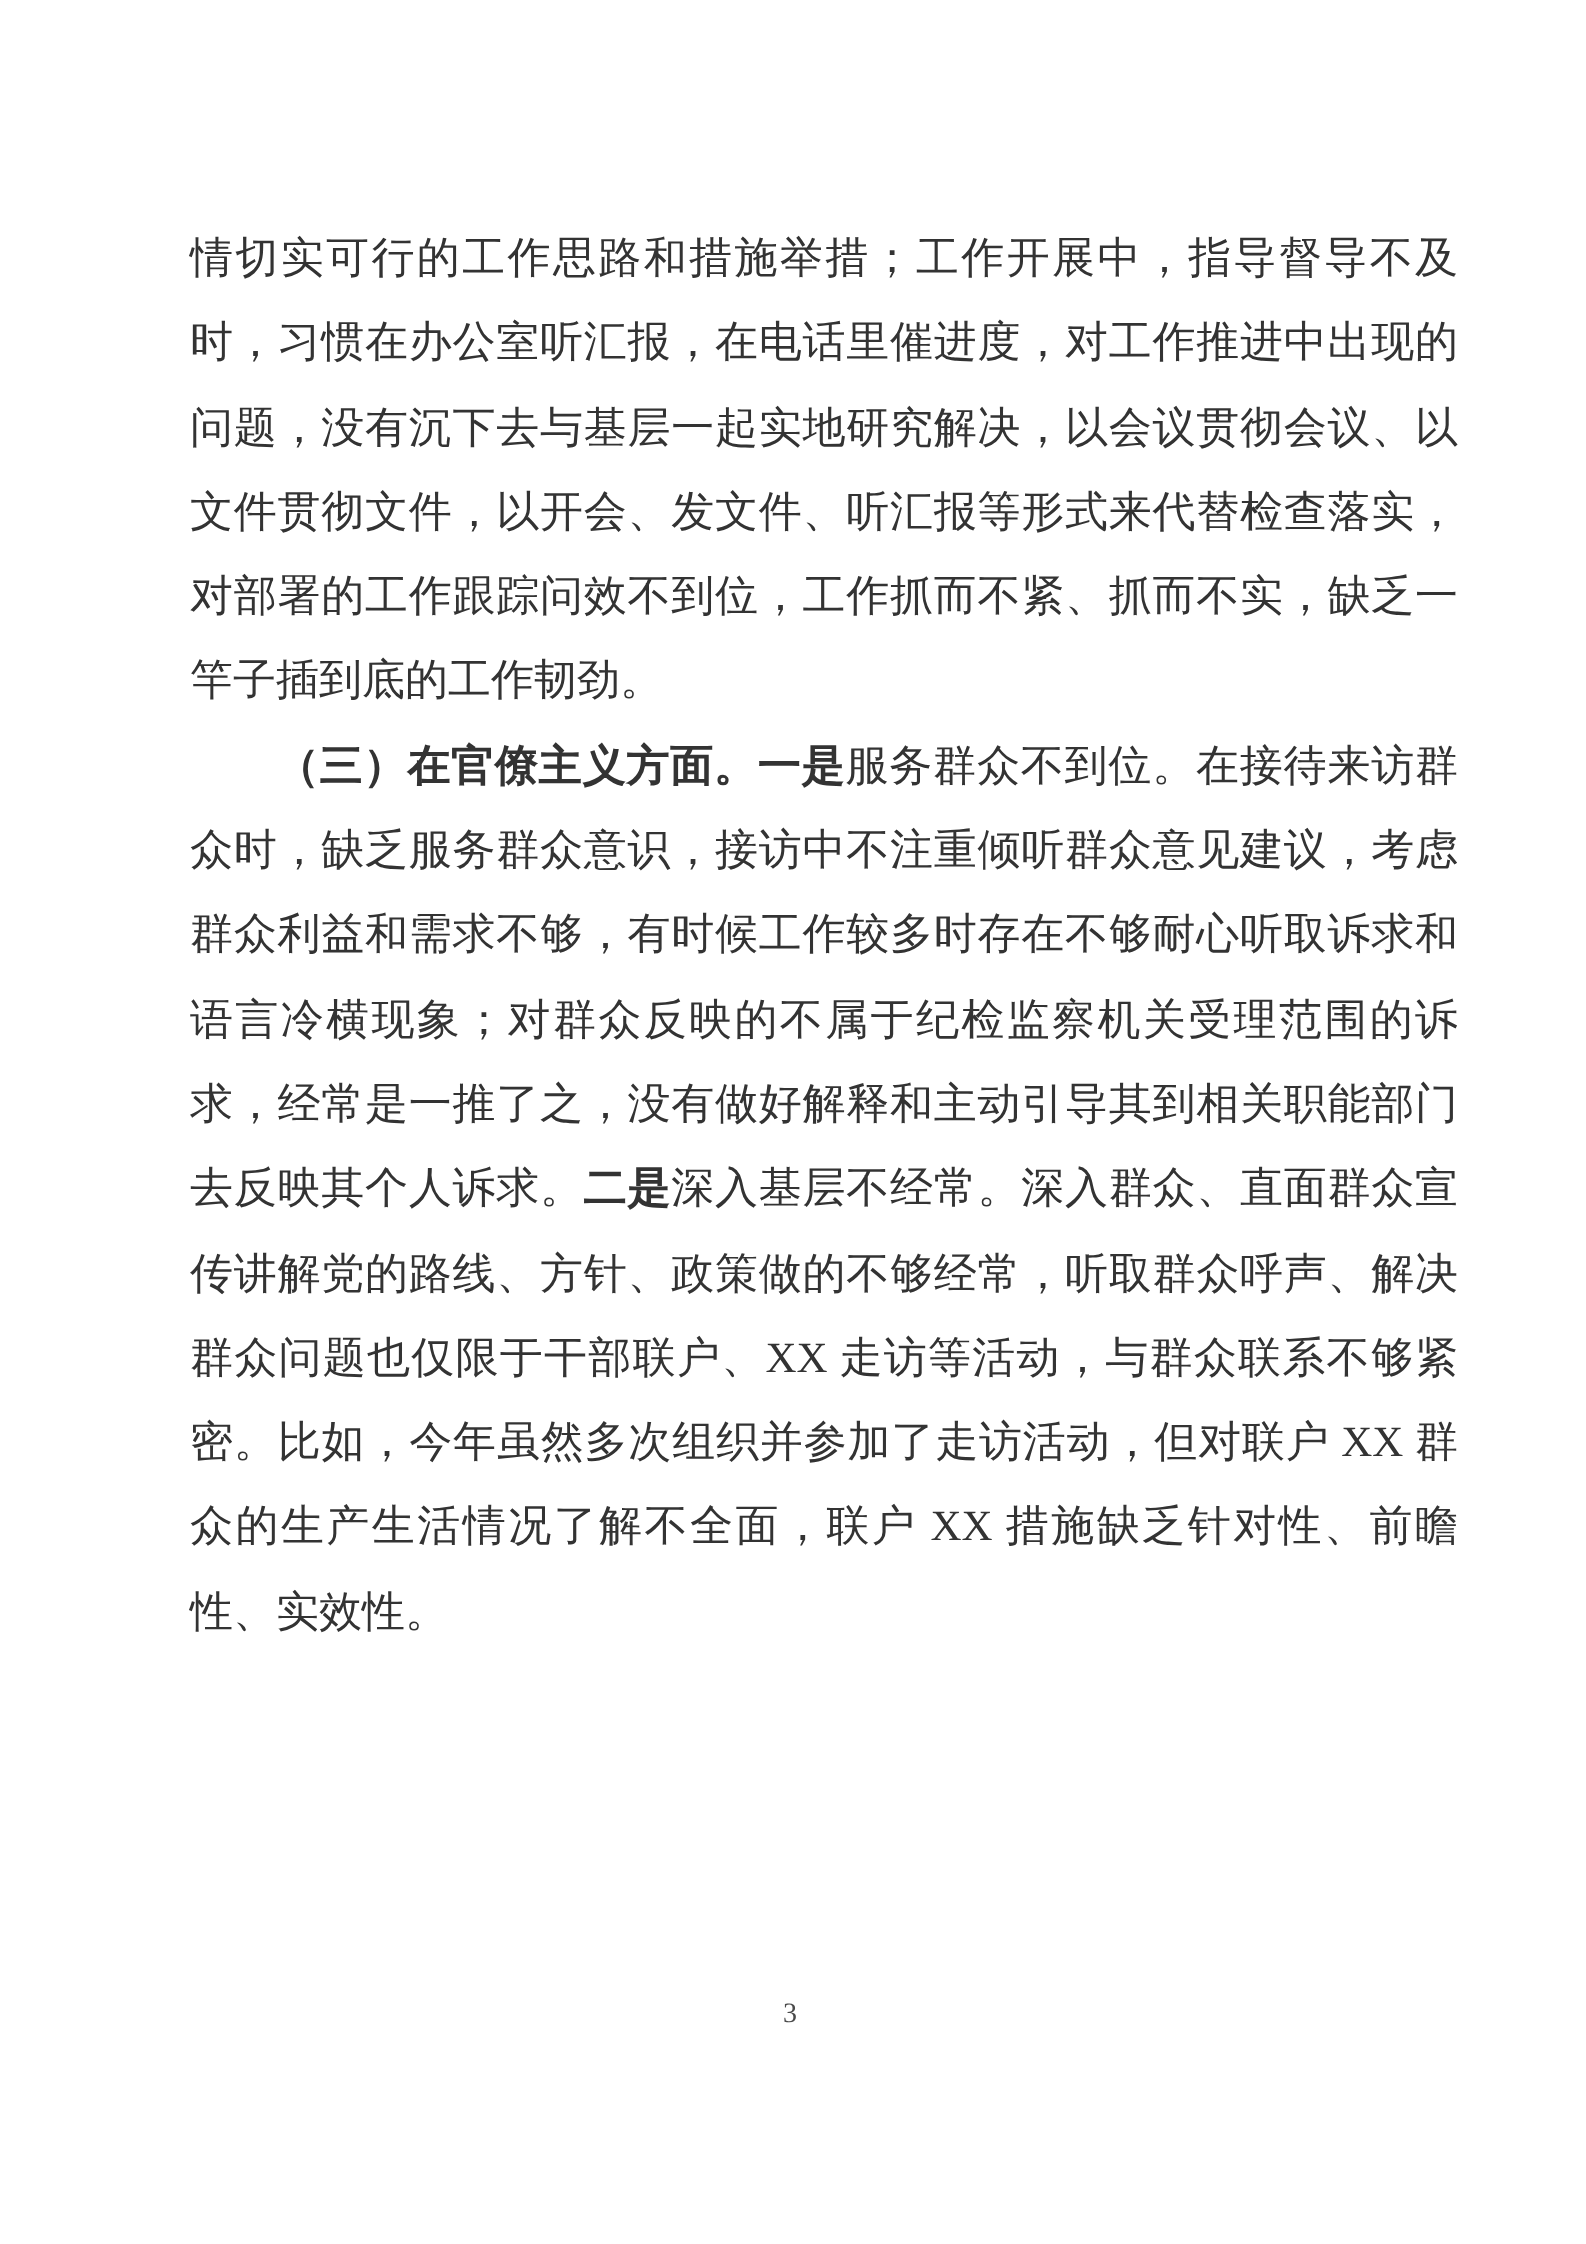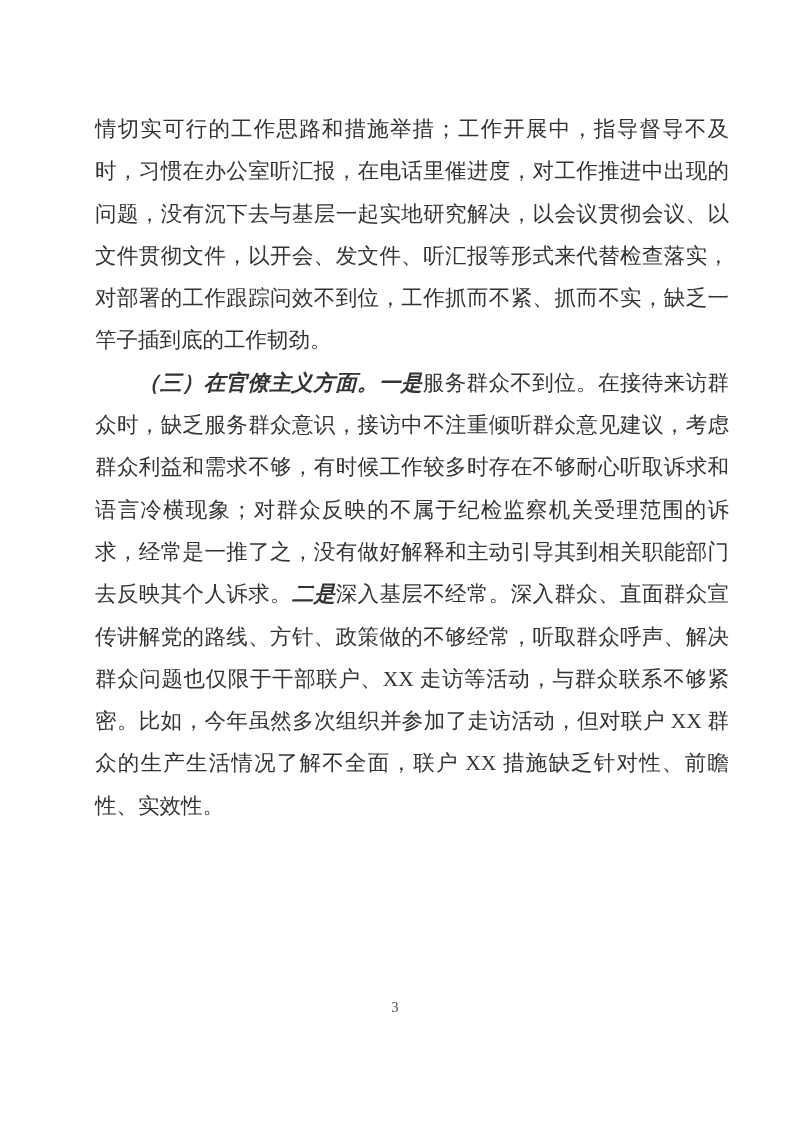--- a/index.html
+++ b/index.html
@@ -28,21 +28,20 @@
   .content p {
     margin: 0;
     padding: 0;
     text-indent: 0;
   }
   .content p.indent {
     text-indent: 2em;
   }
   .seg-bold {
     font-weight: bold;
-    font-style: italic;
   }
   .footer {
     position: absolute;
     left: 0;
     right: 0;
     top: 1000px;
     text-align: center;
     font-size: 14px;
     color: #4a4a4a;
     font-family: "Liberation Serif", "DejaVu Serif", serif;

